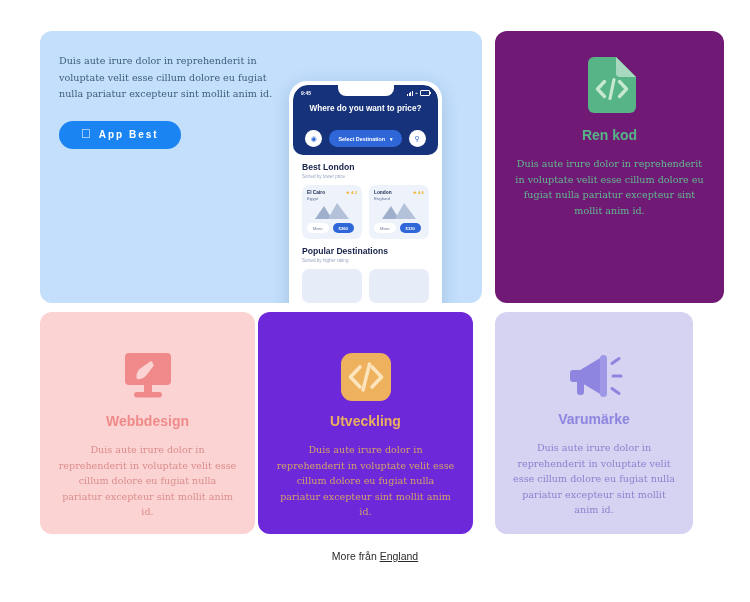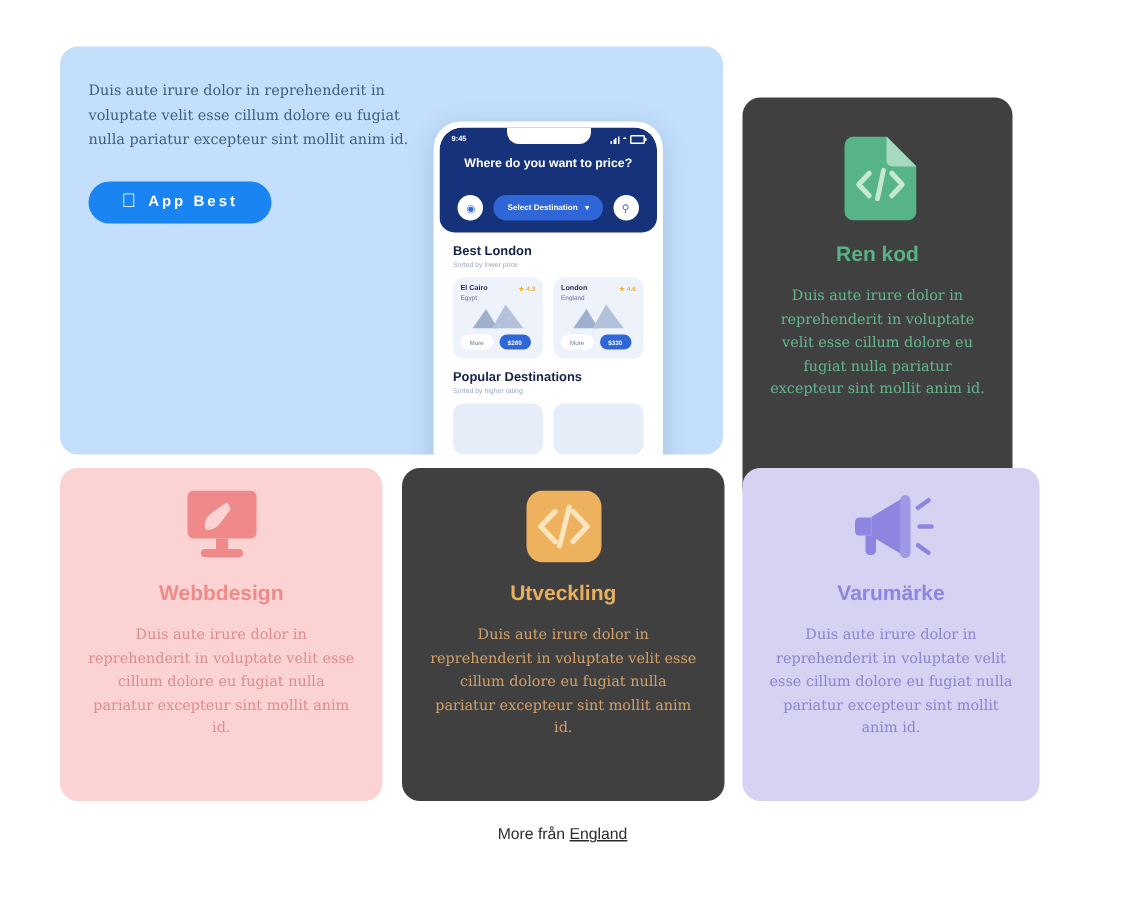--- a/index.html
+++ b/index.html
@@ -111,37 +111,37 @@
   .edge{width:6px;flex:none;}
 
   
   .feat{display:flex;flex-direction:column;align-items:center;
     padding:26px 18px 18px 18px;text-align:center;}
   .feat-icon{margin-bottom:14px;height:56px;display:flex;align-items:center;}
   .feat-title{font-size:14px;font-weight:bold;margin:0 0 13px 0;}
   .feat-body{font-size:9.6px;line-height:1.62;margin:0;
     font-family:"DejaVu Serif", serif;}
 
-  .green{left:455px;top:0;width:180px;height:272px;background:#404040;margin-top:34px;}
+  .green{left:455px;top:0;width:229px;height:272px;background:#701a75;}
   .green .feat-title{color:#56b486;}
   .green .feat-body{color:#62b78f;}
 
   .pink{left:0;top:0;width:215px;height:222px;background:#fbd3d3;}
   .pink .feat-title{color:#f08a8a;}
   .pink .feat-body{color:#dc8d8d;}
 
-  .yellow{left:228px;top:0;width:215px;height:222px;background:#404040;}
+  .yellow{left:218px;top:0;width:215px;height:222px;background:#6d28d9;}
   .yellow .feat-title{color:#eaaf5d;}
   .yellow .feat-body{color:#d2a169;}
 
   .purple{left:455px;top:0;width:198px;height:222px;background:#d5d2f2;}
   .purple .feat-title{color:#8d85df;}
   .purple .feat-body{color:#8b84cf;}
 
-  .row2 .feat{padding-top:15px;}
+  .row2 .feat{padding-top:41px;}
   .row2 .feat-icon{height:48px;margin-bottom:12px;}
 
   
   .footer{position:absolute;left:0;right:0;top:550px;text-align:center;
     font-size:10.5px;color:#2b2b2b;}
   .footer a{color:#2b2b2b;text-decoration:underline;}
 </style>
 </head>
 <body>
 

